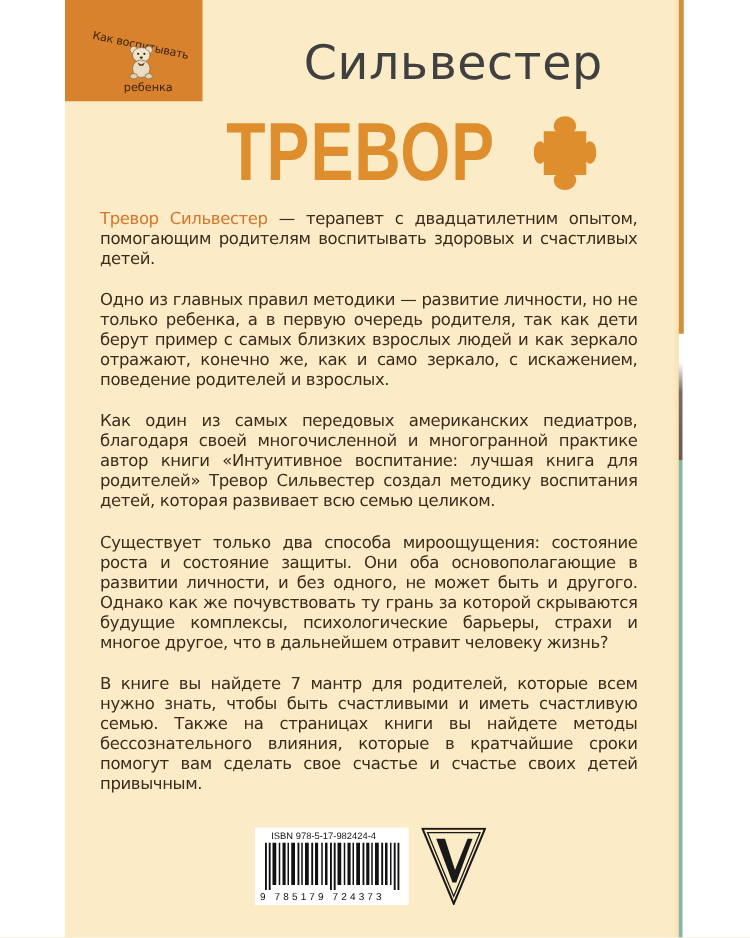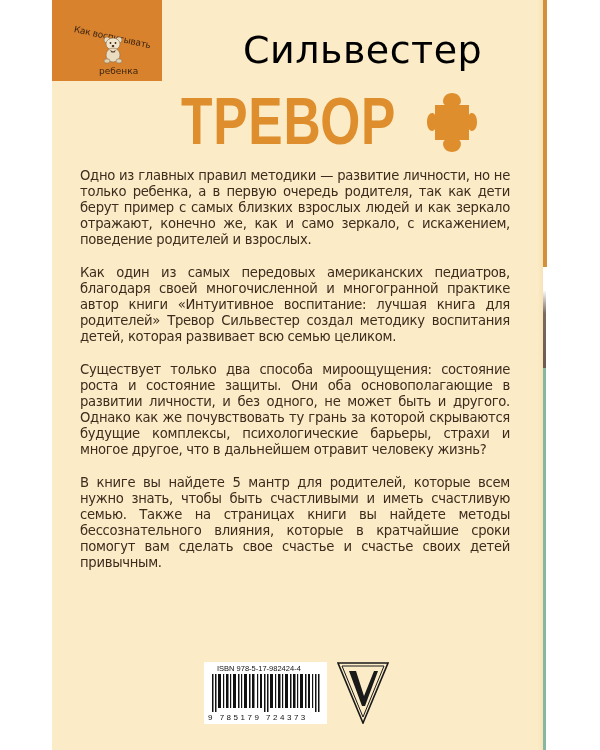--- a/index.html
+++ b/index.html
@@ -33,21 +33,21 @@
     transform: rotate(12deg); transform-origin: left center; white-space: nowrap;
     letter-spacing: -0.2px;
   }
   .series-bottom {
     position: absolute; left: 47px; top: 66px; font-size: 9px; color: #3a2410; white-space: nowrap;
   }
   .bear {
     position: absolute; left: 51px; top: 36px; width: 20px; height: 28px;
   }
   .author-surname {
-    position: absolute; left: 243px; top: 28px; font-size: 38px; color: #000000;
+    position: absolute; left: 243px; top: 28px; font-size: 38px; color: #404040;
     font-family: "DejaVu Sans", sans-serif; letter-spacing: 0.5px; white-space: nowrap;
   }
   .author-firstname {
     position: absolute; left: 181px; top: 80px; font-size: 66px; font-weight: bold; color: #df8e2d;
     font-family: "Liberation Sans", sans-serif; transform: scaleX(0.78); transform-origin: left top;
     letter-spacing: 1px; white-space: nowrap; line-height: 82px;
   }
   .puzzle {
     position: absolute; left: 427px; top: 91px; width: 50px; height: 63px;
   }
@@ -104,24 +104,27 @@
 <svg class="puzzle" viewBox="0 0 50 63">
   <path fill="#df8e2d" d="
     M18 14 C14 12 16 2 25 2 C34 2 36 12 32 14
     L42 14 L42 24 C44 20 50 22 50 31 C50 40 44 42 42 38
     L42 49 L32 49 C36 51 34 61 25 61 C16 61 14 51 18 49
     L8 49 L8 38 C6 42 0 40 0 31 C0 22 6 20 8 24
     L8 14 Z"></path>
 </svg>
 
 <div class="body-text">
+  <p>
+    <span class="highlight">Тревор Сильвестер</span><span> — терапевт с двадцатилетним опытом, помогающим родителям воспитывать здоровых и счастливых детей.</span>
+  </p>
   <p>Одно из главных правил методики — развитие личности, но не только ребенка, а в первую очередь родителя, так как дети берут пример с самых близких взрослых людей и как зеркало отражают, конечно же, как и само зеркало, с искажением, поведение родителей и взрослых.</p>
   <p>Как один из самых передовых американских педиатров, благодаря своей многочисленной и многогранной практике автор книги «Интуитивное воспитание: лучшая книга для родителей» Тревор Сильвестер создал методику воспитания детей, которая развивает всю семью целиком.</p>
   <p>Существует только два способа мироощущения: состояние роста и состояние защиты. Они оба основополагающие в развитии личности, и без одного, не может быть и другого. Однако как же почувствовать ту грань за которой скрываются будущие комплексы, психологические барьеры, страхи и многое другое, что в дальнейшем отравит человеку жизнь?</p>
-  <p>В книге вы найдете 5 мантр для родителей, которые всем нужно знать, чтобы быть счастливыми и иметь счастливую семью. Также на страницах книги вы найдете методы бессознательного влияния, которые в кратчайшие сроки помогут вам сделать свое счастье и счастье своих детей привычным.</p>
+  <p>В книге вы найдете 7 мантр для родителей, которые всем нужно знать, чтобы быть счастливыми и иметь счастливую семью. Также на страницах книги вы найдете методы бессознательного влияния, которые в кратчайшие сроки помогут вам сделать свое счастье и счастье своих детей привычным.</p>
 </div>
 
 <div class="barcode">
   <span class="isbn">ISBN 978-5-17-982424-4</span>
   <svg class="bars" viewBox="0 0 115 38" preserveAspectRatio="none">
     <g fill="#111">
       <rect x="4" y="0" width="1.5" height="38"></rect>
         <rect x="7" y="0" width="1.5" height="38"></rect>
       <rect x="10" y="0" width="3" height="34"></rect>
         <rect x="15" y="0" width="1.2" height="34"></rect>

